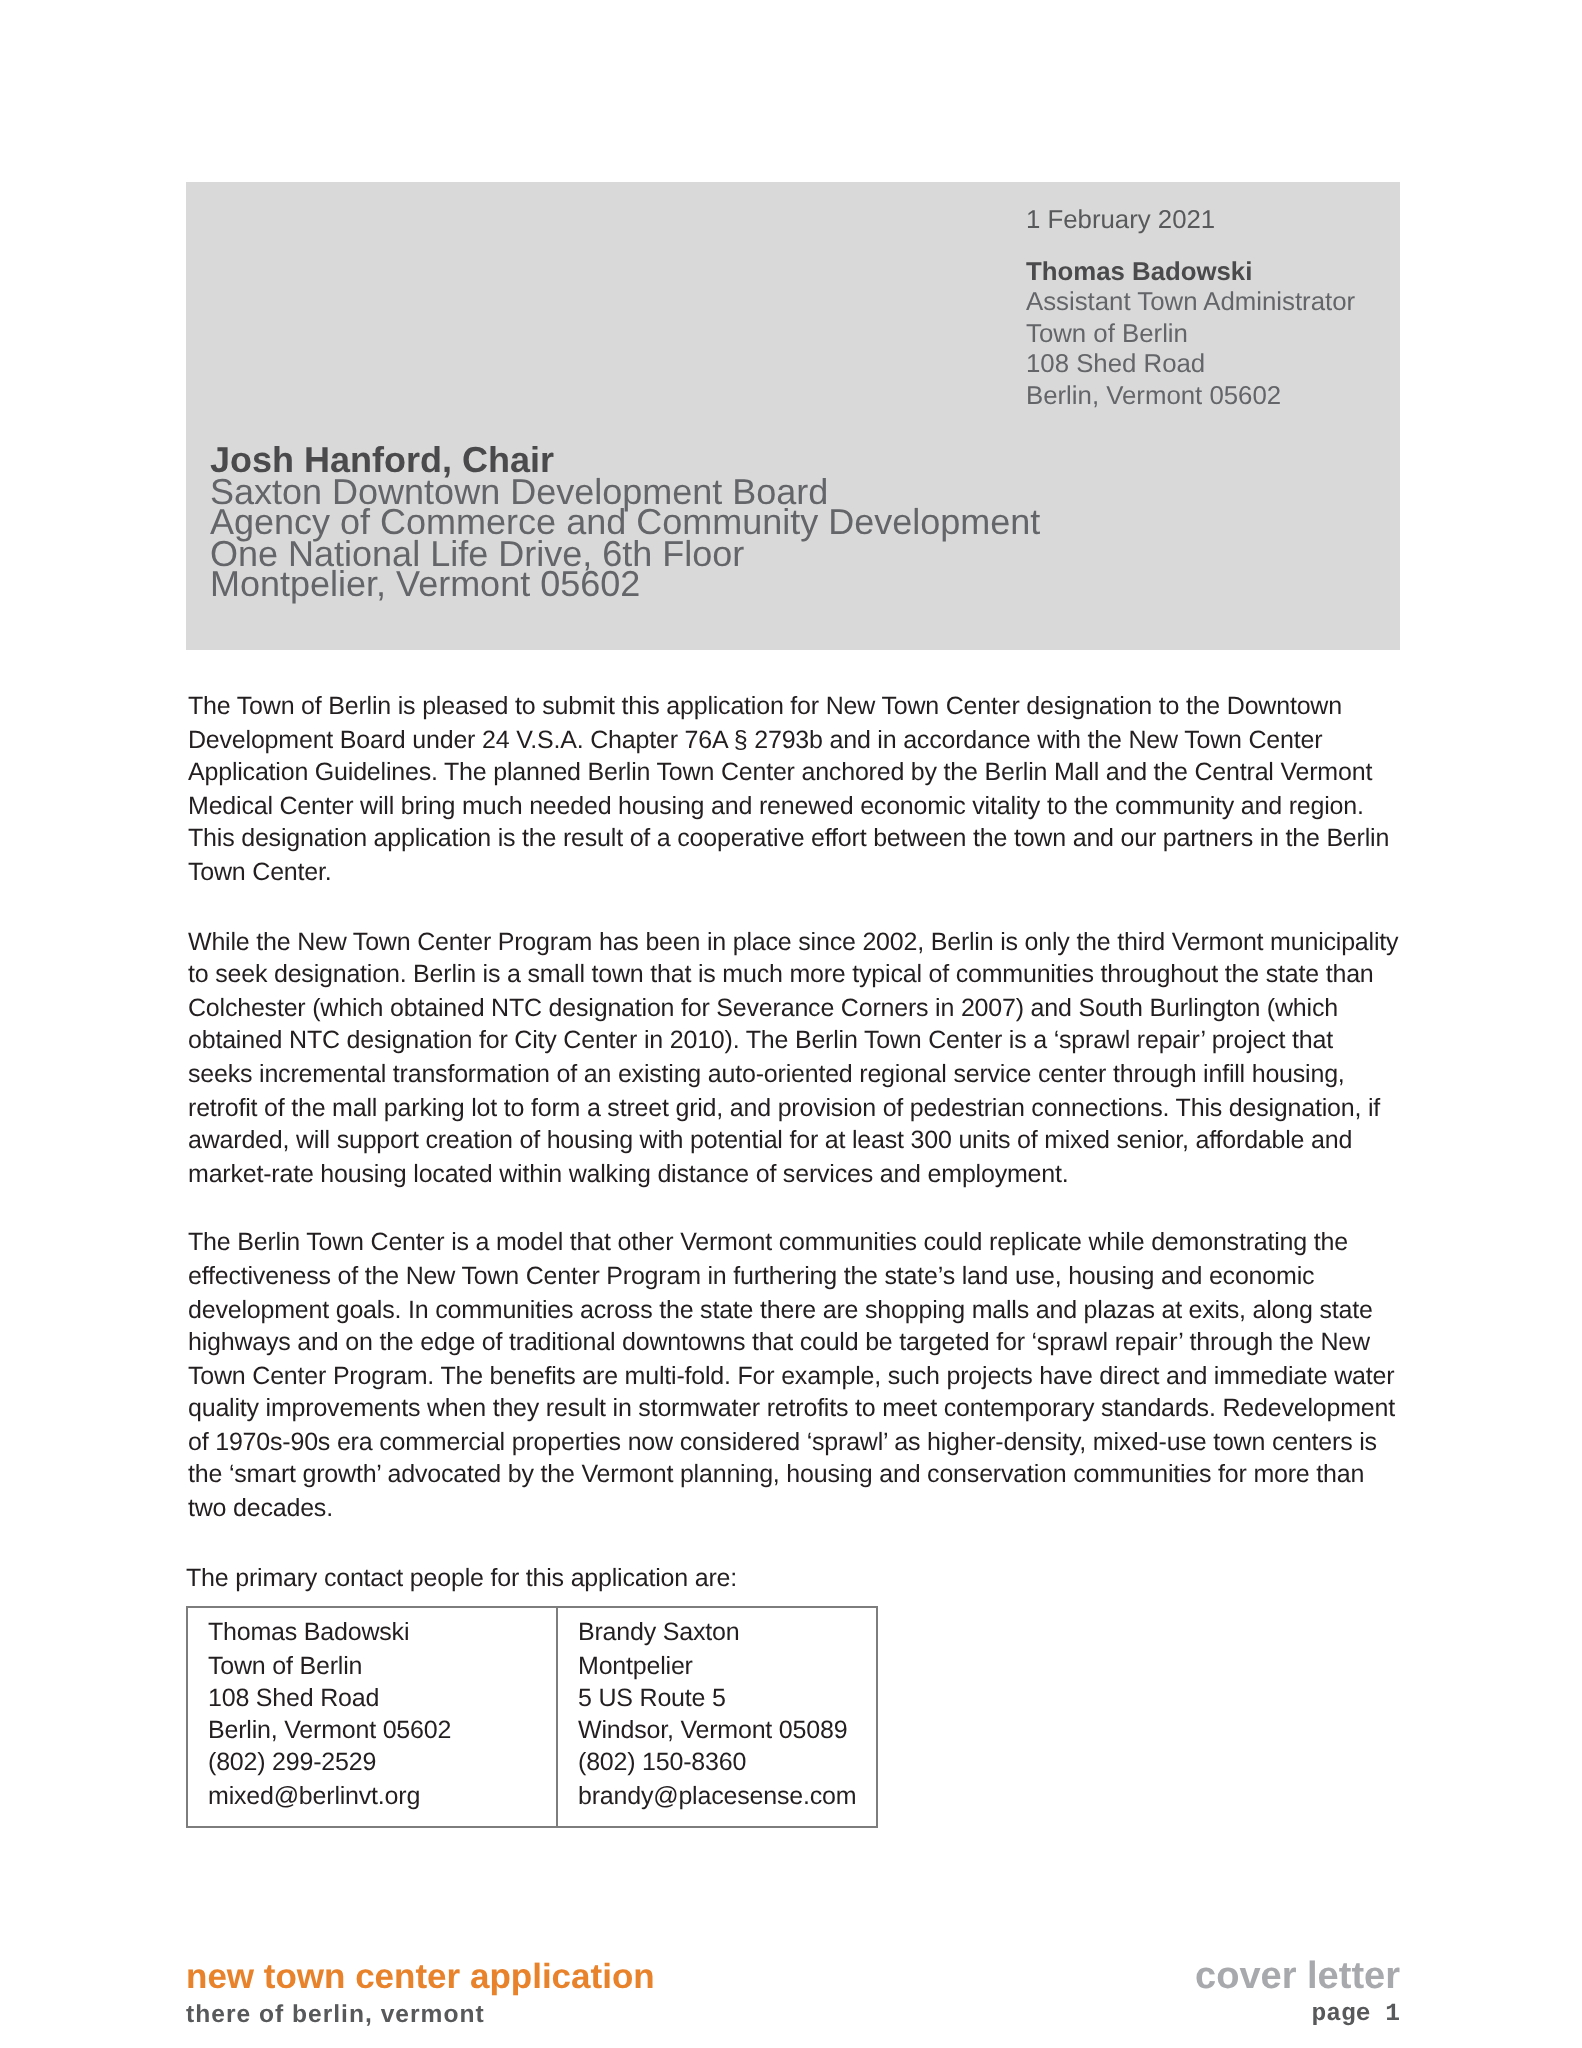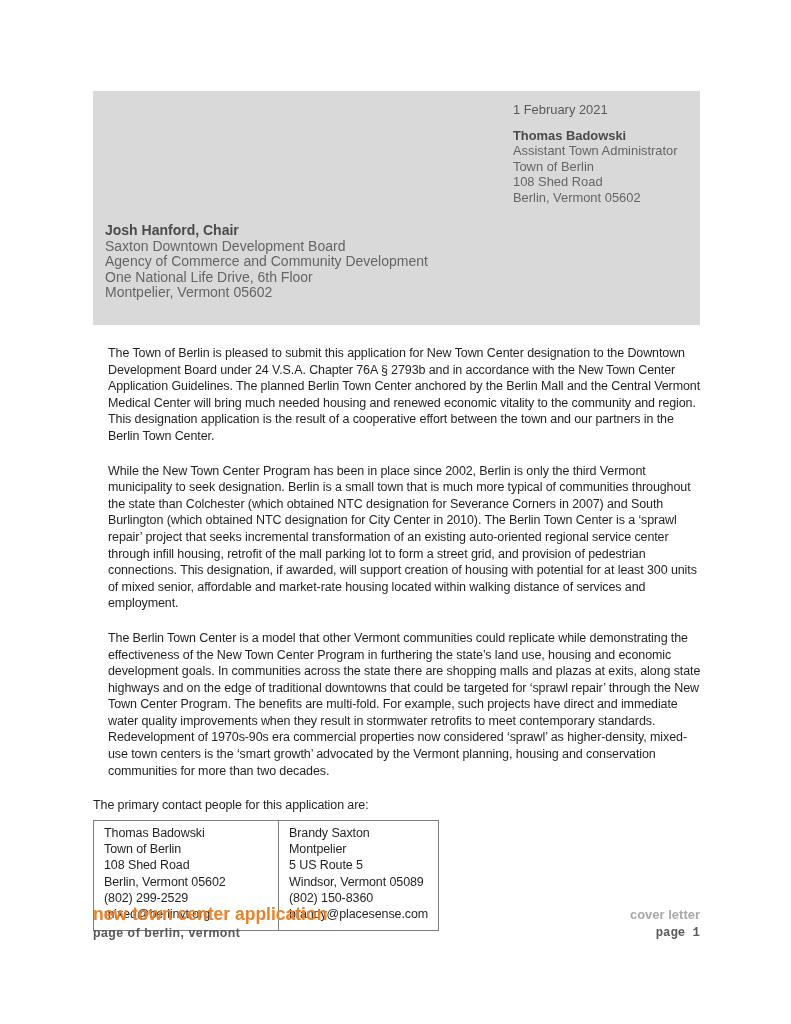--- a/index.html
+++ b/index.html
@@ -26,78 +26,78 @@
     left: 420px; top: 11px;
     font-size: 12.9px;
     line-height: 15.6px;
     color: #636568;
   }
   .letter-date { color: #58595b; margin-bottom: 10px; }
   .addr-name { font-weight: bold; color: #4a4a4c; }
   .recipient-block {
     position: absolute;
     left: 12px; top: 132px;
-    font-size: 14px;
+    font-size: 18px;
     line-height: 15.6px;
     color: #636568;
   }
 
   
   .body-text {
     position: absolute;
     left: 93px; top: 345px;
     width: 608px;
     color: #231f20;
     font-size: 12.5px;
     line-height: 16.6px;
     letter-spacing: -0.1px;
   }
-  .body-text p { margin: 0 0 18px 15px; }
+  .body-text p { margin: 0 0 18px 1px; }
   .contacts-intro { margin: 0 0 6px 0 !important; }
 
   table.contacts {
     border-collapse: collapse;
     table-layout: fixed;
   }
   table.contacts td {
     border: 1px solid #7d7d7d;
     vertical-align: top;
     padding: 4px 10px 7px 10px;
     font-size: 12.5px;
     line-height: 16.3px;
     color: #231f20;
   }
   td.contact-cell-left  { width: 185px; }
   td.contact-cell-right { width: 150px; }
 
   
   .footer {
     position: absolute;
-    left: 93px; top: 905px;
+    left: 93px; top: 979px;
     width: 607px;
     display: flex;
     justify-content: space-between;
     align-items: flex-start;
   }
   .footer-title {
     font-size: 17.5px;
     font-weight: bold;
     line-height: 19px;
     color: #e8822b;
   }
   .footer-subtitle {
     font-size: 12.3px;
     font-weight: bold;
     letter-spacing: 0.5px;
     color: #58595b;
     margin-top: 2px;
   }
   .footer-right { text-align: right; }
   .footer-doc-label {
-    font-size: 13px;
+    font-size: 19px;
     font-weight: bold;
     line-height: 19px;
     color: #a7a9ac;
   }
   .footer-page-label {
     font-size: 12.3px;
     font-weight: bold;
     color: #58595b;
     margin-top: 2px;
     font-family: Liberation Mono, monospace;
@@ -155,21 +155,21 @@
           <div>brandy@placesense.com</div>
         </td>
       </tr>
     </tbody>
       </table>
   </div>
 
   <div class="footer">
     <div>
       <div class="footer-title">new town center application</div>
-      <div class="footer-subtitle">page of berlin, vermont</div>
+      <div class="footer-subtitle">there of berlin, vermont</div>
     </div>
     <div class="footer-right">
       <div class="footer-doc-label">cover letter</div>
       <div class="footer-page-label">page 1</div>
     </div>
   </div>
 
 </div>
 
 </body></html>

